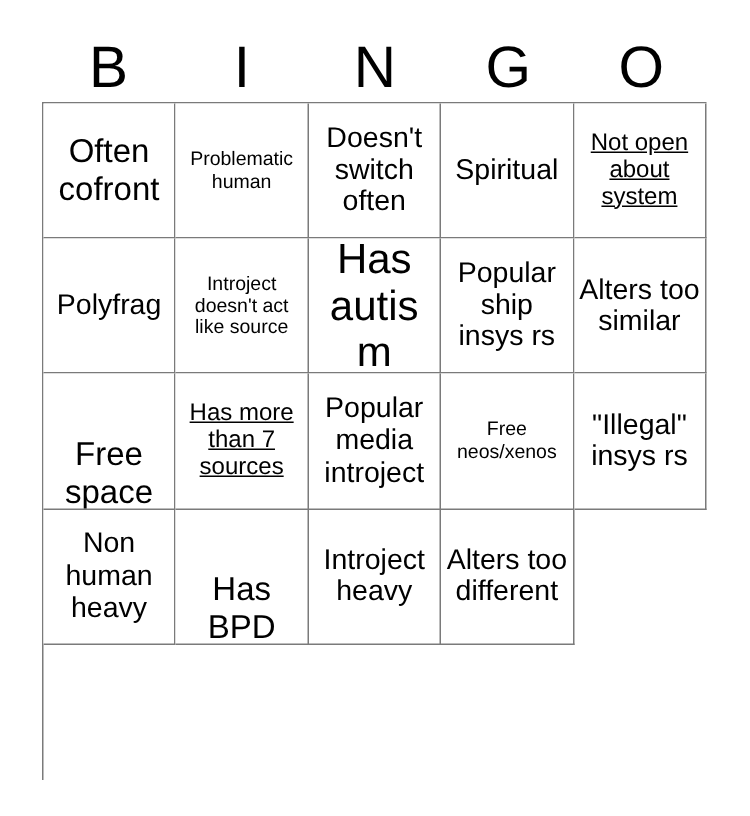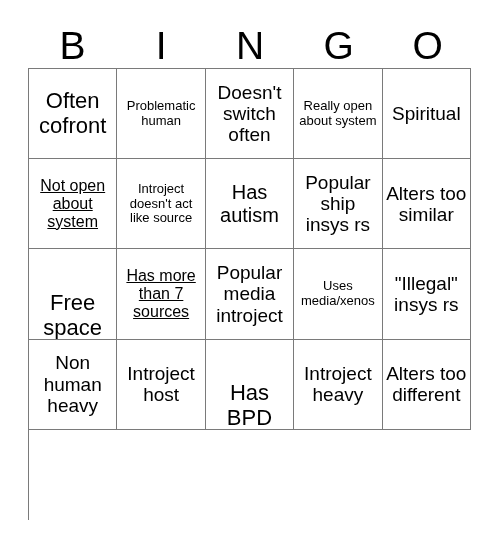--- a/index.html
+++ b/index.html
@@ -75,21 +75,21 @@
   .bingo-cell .cell-text {
     display: block;
     width: 100%;
     line-height: 1.12;
     color: #000000;
     word-wrap: break-word;
   }
 
   
   .size-xxl .cell-text { font-size: 22px; margin-top: 43px; }
-  .size-xl  .cell-text { font-size: 20px; }
+  .size-xl  .cell-text { font-size: 28px; }
   .size-lg  .cell-text { font-size: 22px; }
   .size-md  .cell-text { font-size: 19px; }
   .size-sm  .cell-text { font-size: 16px; text-decoration: underline; }
   .size-xs  .cell-text { font-size: 13px; }
 </style>
 </head>
 <body>
 
 <div class="bingo-page">
 
@@ -104,28 +104,28 @@
   <div class="bingo-grid" id="bingo-grid">
       <div class="bingo-cell size-lg">
         <span class="cell-text">Often cofront</span>
       </div>
       <div class="bingo-cell size-xs">
         <span class="cell-text">Problematic human</span>
       </div>
       <div class="bingo-cell size-md">
         <span class="cell-text">Doesn't switch often</span>
       </div>
-      <div class="bingo-cell size-xs">
-        <span class="cell-text">Really open about system</span>
-      </div>
       <div class="bingo-cell size-md">
         <span class="cell-text">Spiritual</span>
       </div>
       <div class="bingo-cell size-sm">
         <span class="cell-text">Not open about system</span>
+      </div>
+      <div class="bingo-cell size-md">
+        <span class="cell-text">Polyfrag</span>
       </div>
       <div class="bingo-cell size-xs">
         <span class="cell-text">Introject doesn't act like source</span>
       </div>
       <div class="bingo-cell size-xl">
         <span class="cell-text">Has autism</span>
       </div>
       <div class="bingo-cell size-md">
         <span class="cell-text">Popular ship insys rs</span>
       </div>
@@ -135,30 +135,27 @@
       <div class="bingo-cell size-xxl">
         <span class="cell-text">Free space</span>
       </div>
       <div class="bingo-cell size-sm">
         <span class="cell-text">Has more than 7 sources</span>
       </div>
       <div class="bingo-cell size-md">
         <span class="cell-text">Popular media introject</span>
       </div>
       <div class="bingo-cell size-xs">
-        <span class="cell-text">Uses media/xenos</span>
+        <span class="cell-text">Free neos/xenos</span>
       </div>
       <div class="bingo-cell size-md">
         <span class="cell-text">"Illegal" insys rs</span>
       </div>
       <div class="bingo-cell size-md">
         <span class="cell-text">Non human heavy</span>
-      </div>
-      <div class="bingo-cell size-md">
-        <span class="cell-text">Introject host</span>
       </div>
       <div class="bingo-cell size-xxl">
         <span class="cell-text">Has BPD</span>
       </div>
       <div class="bingo-cell size-md">
         <span class="cell-text">Introject heavy</span>
       </div>
       <div class="bingo-cell size-md">
         <span class="cell-text">Alters too different</span>
       </div>

